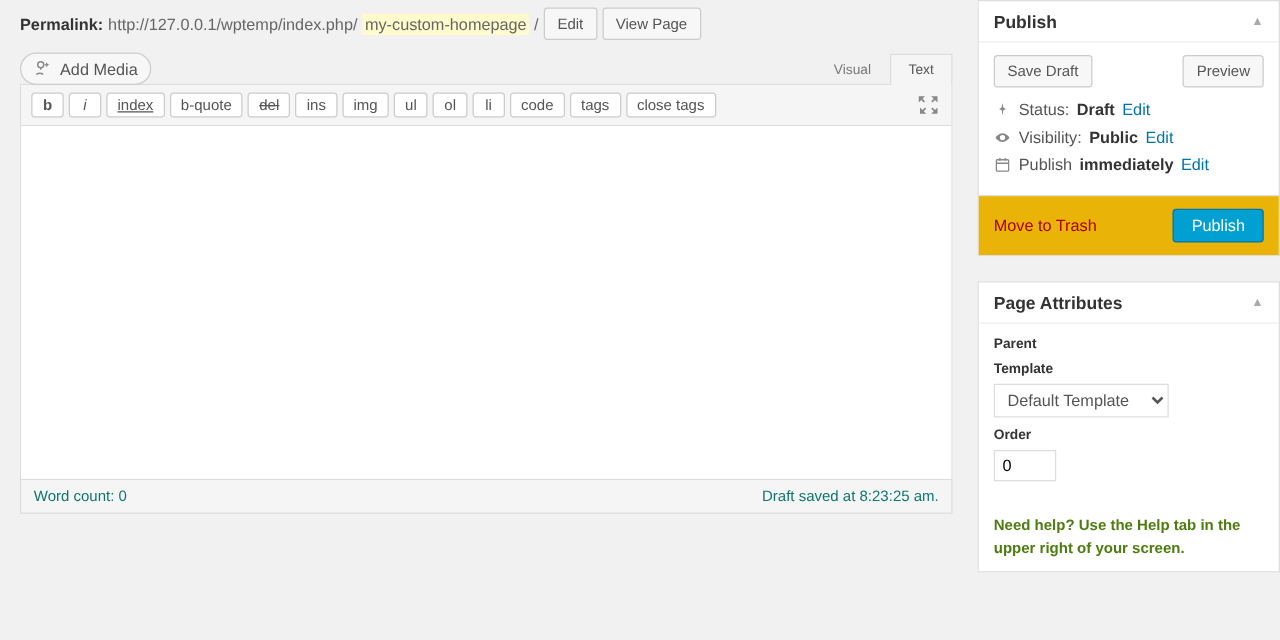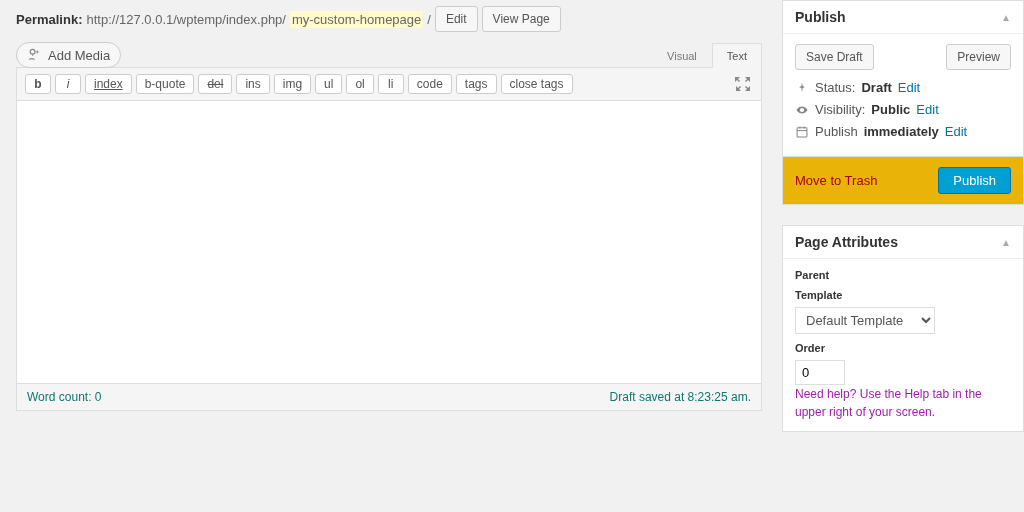--- a/index.html
+++ b/index.html
@@ -39,21 +39,21 @@
 .meta-row b { color: #333; font-weight: 700; }
 .link { color: #0073aa; cursor: pointer; }
 .panel-footer { background: #eab308; border-top: 1px solid #ddd; padding: 10px 12px; display: flex; justify-content: space-between; align-items: center; }
 .trash { color: #a00; font-size: 13px; cursor: pointer; }
 .primary-btn { background: #00a0d2; border: 1px solid #0073aa; color: #fff; border-radius: 3px; padding: 5px 14px; font-size: 13px; cursor: pointer; }
 .attr-label { font-size: 11px; font-weight: 600; color: #333; margin-bottom: 6px; margin-top: 8px; }
 .attr-label:first-child { margin-top: 0; }
 .sel { width: 100%; border: 1px solid #ddd; padding: 4px 6px; font-size: 13px; background: #fff; color: #555; }
 .sel.narrow { width: 140px; }
 .order-input { width: 50px; border: 1px solid #ddd; padding: 4px 6px; font-size: 13px; }
-.help-text { font-size: 12px; color: #a21caf; margin-top: 0; line-height: 1.5; }
+.help-text { font-size: 12px; color: #4d7c0f; margin-top: 26px; line-height: 1.5; font-weight: bold; }
 </style>
 </head>
 <body>
 
 <div class="wrap">
   <div class="main">
     <div class="permalink-row">
       <b>Permalink:</b>
       <span>http://127.0.0.1/wptemp/index.php/</span>
         <span class="slug">my-custom-homepage</span>

